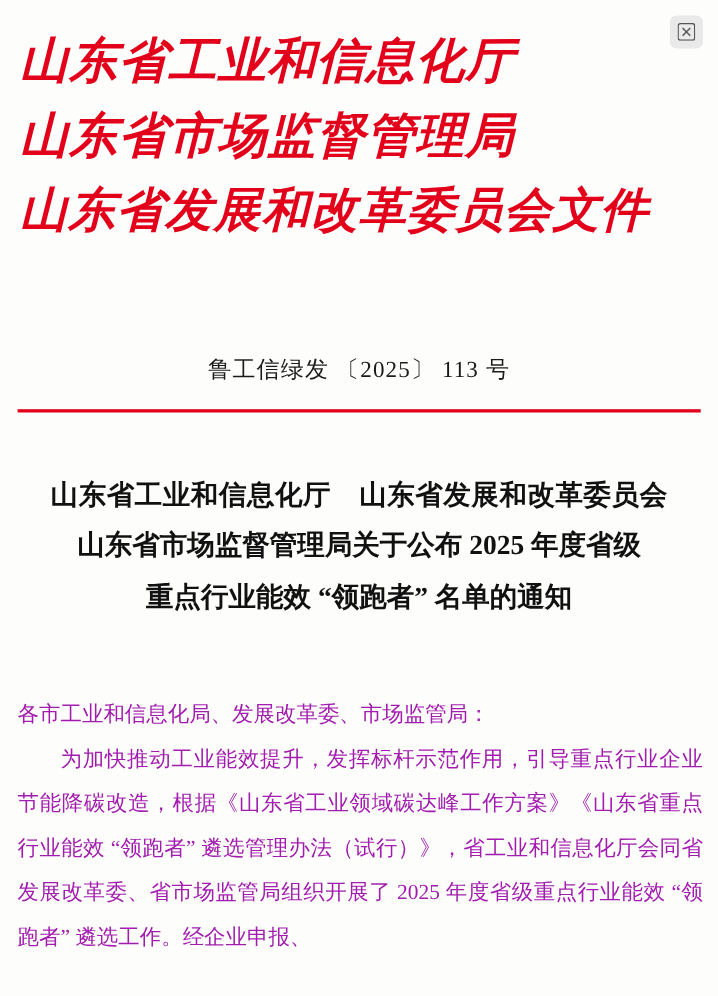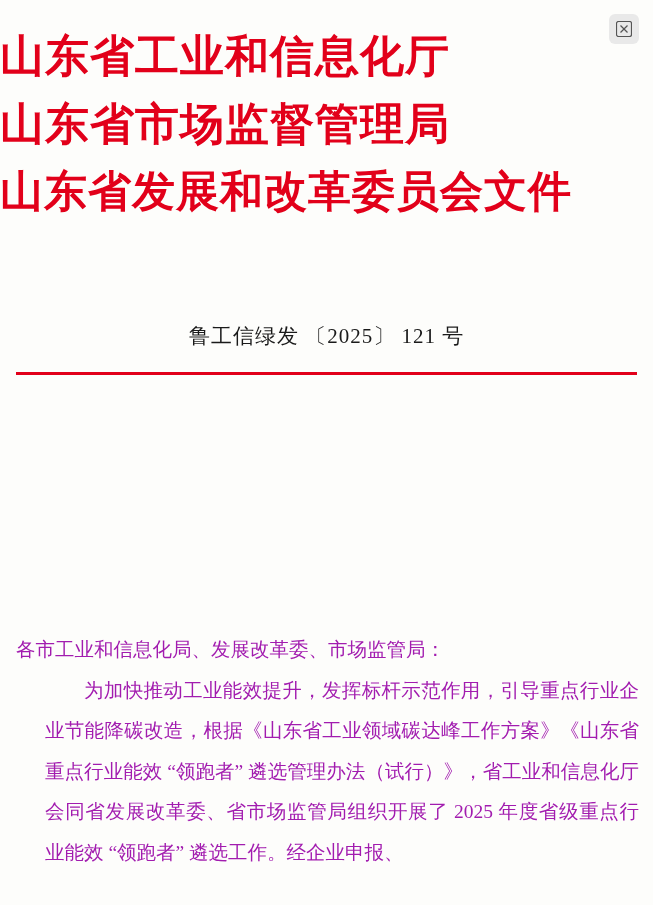--- a/index.html
+++ b/index.html
@@ -39,21 +39,23 @@
     cursor: pointer;
   }
   .close-btn svg { display: block; }
 
   .header-block {
     position: absolute;
     top: 22px;
     left: 0;
     width: 653px;
     text-align: left;
+    padding-left: 18px;
     box-sizing: border-box;
+    font-style: italic;
   }
   .red-title {
     color: #e2001a;
     font-family: "DejaVu Serif", "Liberation Serif", serif;
     font-weight: bold;
     font-size: 44px;
     line-height: 1.55;
     letter-spacing: 1px;
     white-space: nowrap;
   }
@@ -101,44 +103,49 @@
     top: 630px;
     left: 16px;
     width: 623px;
     color: #a21caf;
     font-size: 19.5px;
     line-height: 2.08;
     font-family: "Liberation Serif", serif;
     text-align: justify;
   }
   .body-block p { margin: 0; }
-  .body-block p.indent { text-indent: 2em; margin-left: 29px; }
+  .body-block p.indent { text-indent: 2em; }
 </style>
 </head>
 <body>
 
 <div class="page">
 
   <button class="close-btn">
     <svg width="16" height="16" viewBox="0 0 16 16" aria-hidden="true">
       <rect x="0.5" y="0.5" width="15" height="15" rx="2" fill="none" stroke="#555" stroke-width="1.2"></rect>
       <line x1="4.5" y1="4.5" x2="11.5" y2="11.5" stroke="#555" stroke-width="1.3"></line>
       <line x1="11.5" y1="4.5" x2="4.5" y2="11.5" stroke="#555" stroke-width="1.3"></line>
     </svg>
   </button>
 
   <div class="header-block">
     <div class="red-title l1">山东省工业和信息化厅</div>
     <div class="red-title l3">山东省市场监督管理局</div>
     <div class="red-title l2">山东省发展和改革委员会文件</div>
   </div>
 
-  <div class="doc-number">鲁工信绿发 〔2025〕 121 号</div>
+  <div class="doc-number">鲁工信绿发 〔2025〕 113 号</div>
 
   <div class="red-rule"></div>
 
+  <div class="title-block">
+    <div class="tline indent-a">山东省工业和信息化厅　山东省发展和改革委员会</div>
+    <div class="tline">山东省市场监督管理局关于公布 2025 年度省级</div>
+    <div class="tline">重点行业能效 “领跑者” 名单的通知</div>
+  </div>
 
   <div class="body-block">
     <p>各市工业和信息化局、发展改革委、市场监管局：</p>
     <p class="indent">为加快推动工业能效提升，发挥标杆示范作用，引导重点行业企业节能降碳改造，根据《山东省工业领域碳达峰工作方案》《山东省重点行业能效 “领跑者” 遴选管理办法（试行）》，省工业和信息化厅会同省发展改革委、省市场监管局组织开展了 2025 年度省级重点行业能效 “领跑者” 遴选工作。经企业申报、</p>
   </div>
 
 </div>
 
 </body></html>

